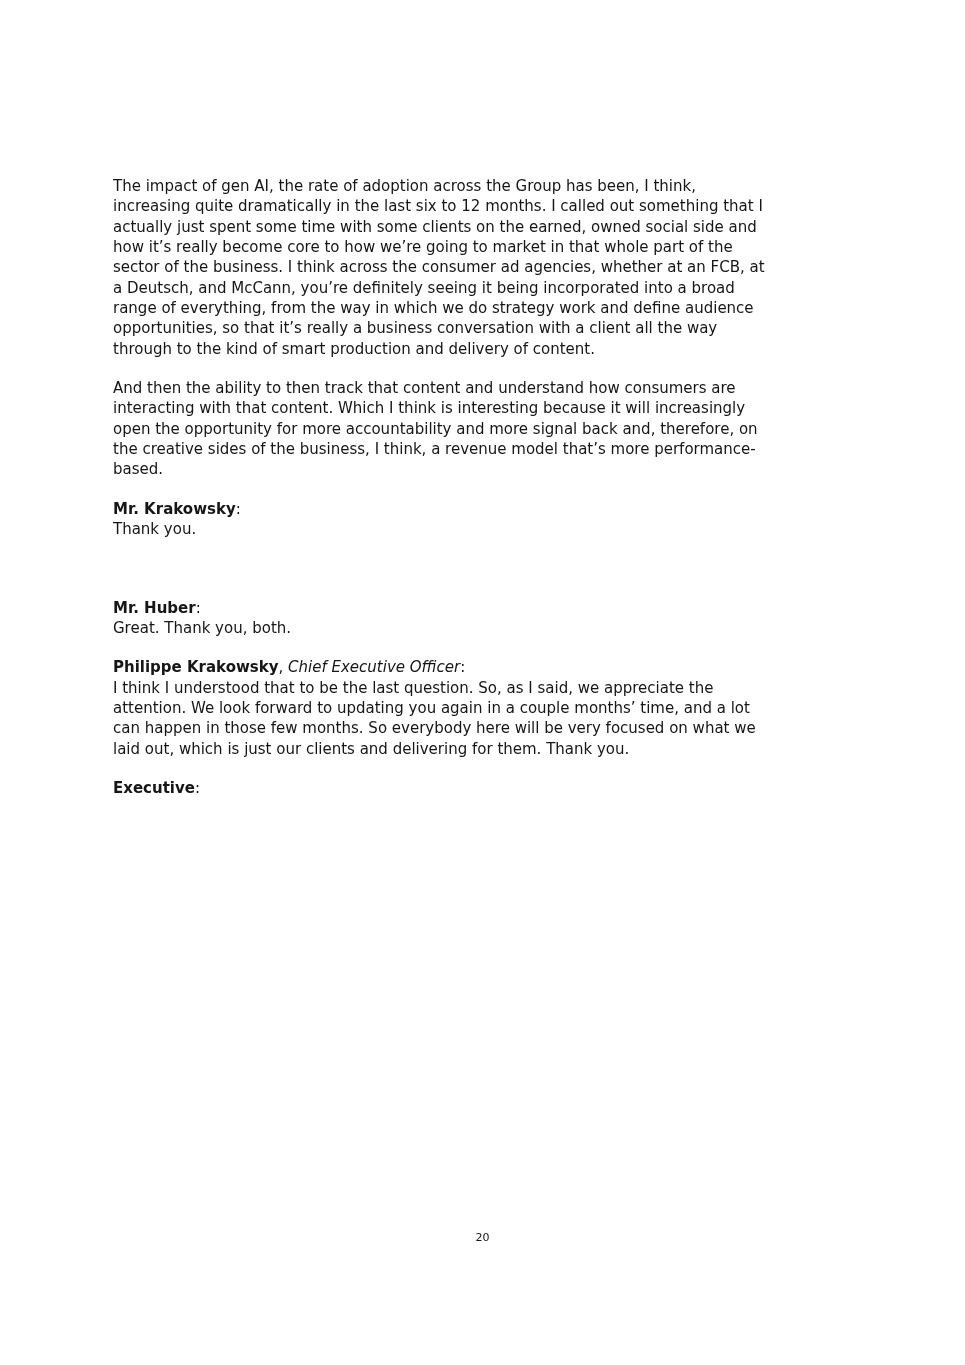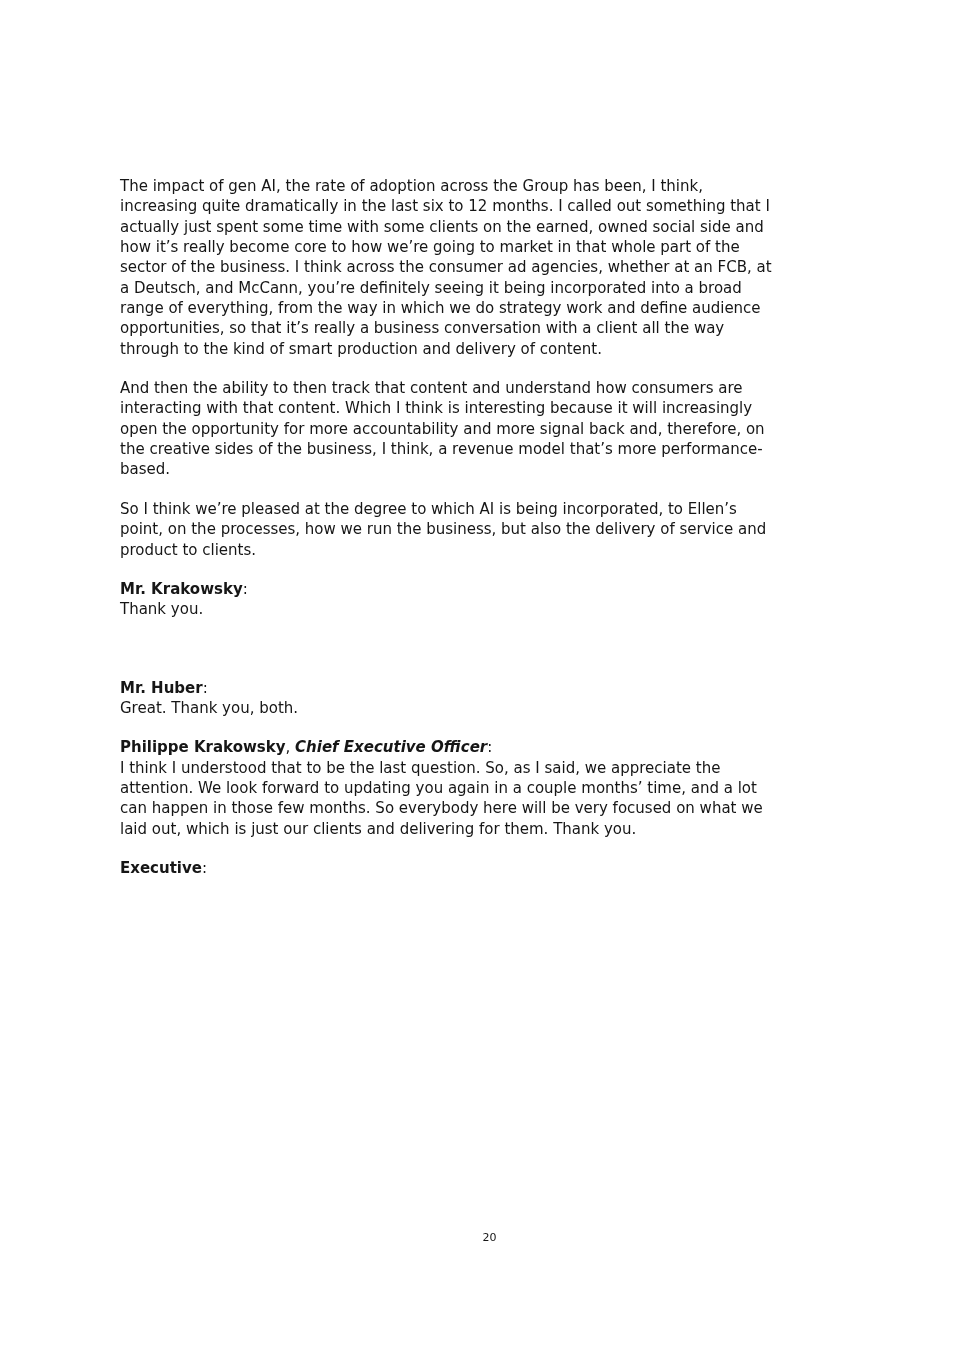--- a/index.html
+++ b/index.html
@@ -4,39 +4,38 @@
 <style>
   html, body { margin: 0; padding: 0; background: #ffffff; }
   .page {
     position: relative;
     width: 941px;
     height: 1365px;
     background: #ffffff;
     font-family: "DejaVu Sans", "Liberation Sans", sans-serif;
     color: #161616;
     overflow: hidden;
-    margin-left: 7px;
   }
   .content {
     position: absolute;
     left: 113px;
     top: 176px;
     width: 782px;
     font-size: 15px;
     line-height: 20.35px;
     text-align: left;
   }
   .para {
     margin: 0 0 19px 0;
     white-space: pre-line;
   }
   .speaker-block { margin: 0 0 19px 0; }
   .speaker-block.gap-large { margin-bottom: 58px; }
   .speaker-name { font-weight: bold; }
-  .speaker-title { font-style: italic; font-weight: bold; }
+  .speaker-title { font-style: italic; }
   .speaker-text { white-space: pre-line; }
   .page-number {
     position: absolute;
     top: 1228px;
     left: 0;
     width: 965px;
     text-align: center;
     font-size: 11px;
     line-height: 20.35px;
     color: #161616;
@@ -57,23 +56,20 @@
 range of everything, from the way in which we do strategy work and define audience
 opportunities, so that it’s really a business conversation with a client all the way
 through to the kind of smart production and delivery of content.</p>
 
     <p class="para">And then the ability to then track that content and understand how consumers are
 interacting with that content. Which I think is interesting because it will increasingly
 open the opportunity for more accountability and more signal back and, therefore, on
 the creative sides of the business, I think, a revenue model that’s more performance-
 based.</p>
 
-    <p class="para">So I think we’re pleased at the degree to which AI is being incorporated, to Ellen’s
-point, on the processes, how we run the business, but also the delivery of service and
-product to clients.</p>
 
     <div class="speaker-block gap-large">
       <div class="speaker-line"><span class="speaker-name">Mr. Krakowsky</span><span>:</span></div>
       <div class="speaker-text">Thank you.</div>
     </div>
 
     <div class="speaker-block">
       <div class="speaker-line"><span class="speaker-name">Mr. Huber</span><span>:</span></div>
       <div class="speaker-text">Great. Thank you, both.</div>
     </div>

